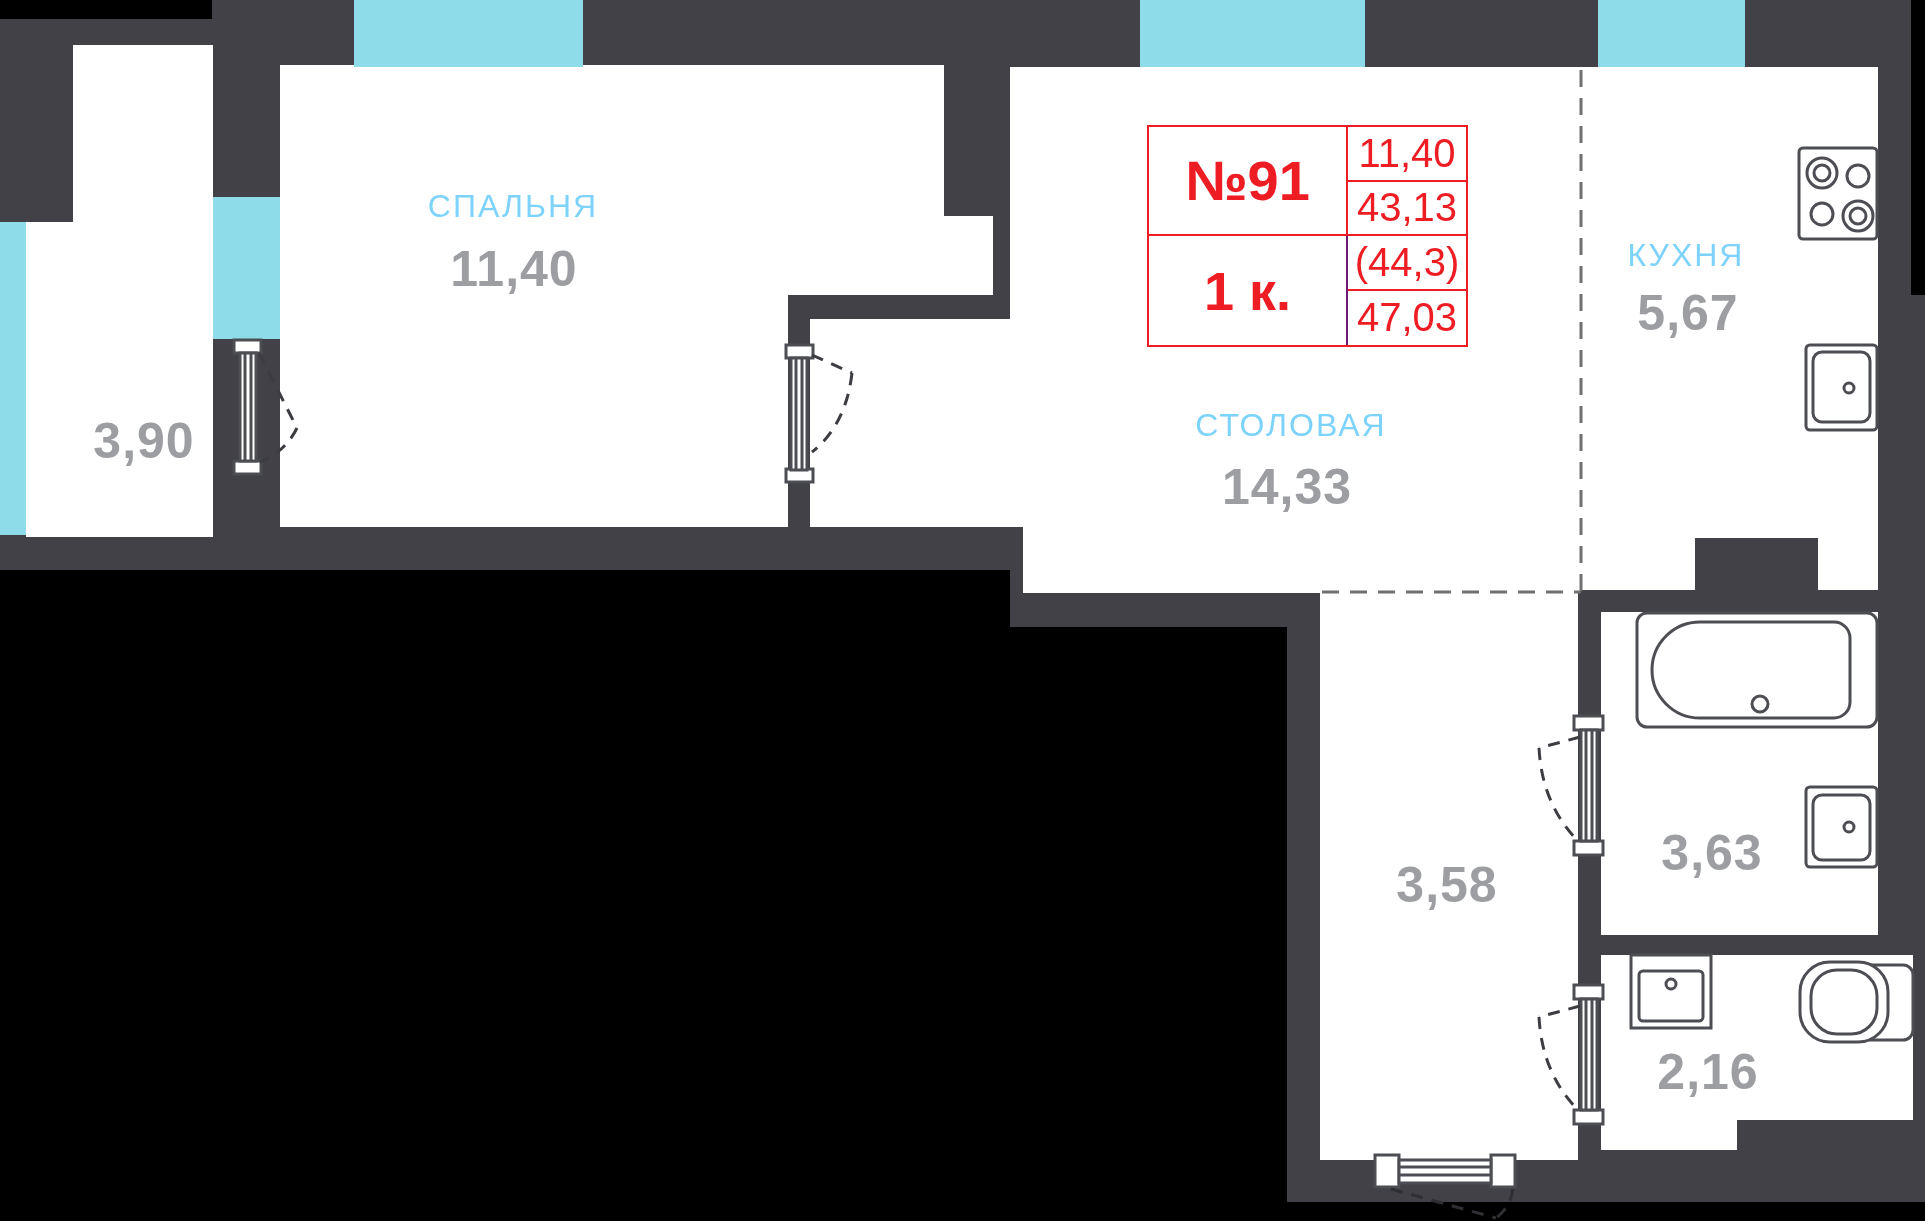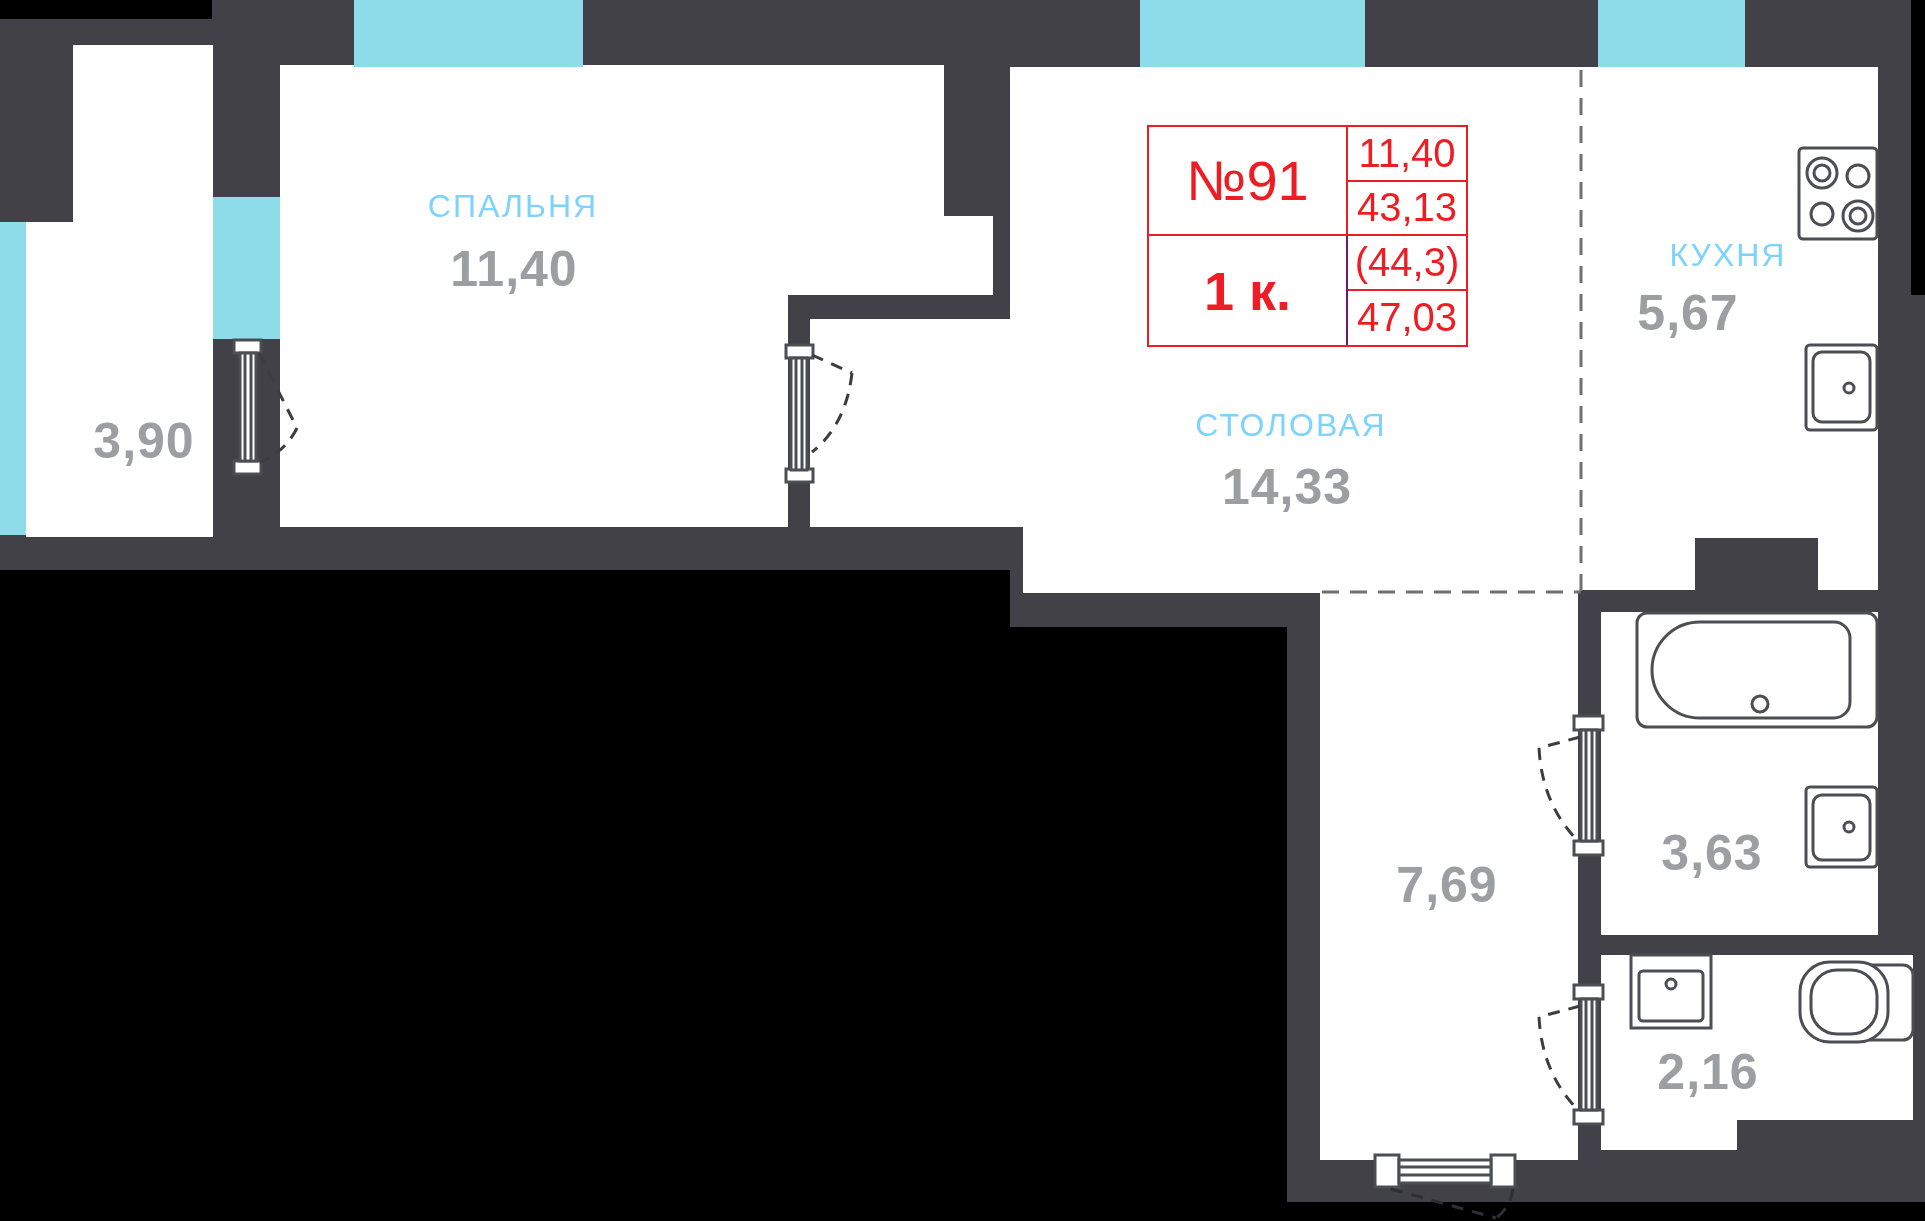--- a/index.html
+++ b/index.html
@@ -14,21 +14,21 @@
   .num{position:absolute;transform:translate(-50%,-50%);color:#9c9ea1;
        font-size:50px;font-weight:bold;letter-spacing:1px;white-space:nowrap;}
   svg.overlay{position:absolute;left:0;top:0;}
   
   .card{position:absolute;left:1147px;top:125px;width:321px;height:222px;
         background:#fff;border:2px solid #ee1c23;box-sizing:border-box;
         display:grid;grid-template-columns:199px 118px;grid-template-rows:repeat(4,1fr);
         color:#ee1c23;}
   .card div{display:flex;align-items:center;justify-content:center;box-sizing:border-box;}
   .c-num{grid-column:1;grid-row:1/span 2;border-right:2px solid #ee1c23;
-         border-bottom:2px solid #ee1c23;font-size:56px;font-weight:normal;}
+         border-bottom:2px solid #ee1c23;font-size:56px;font-weight:bold;}
   .c-type{grid-column:1;grid-row:3/span 2;border-right:2px solid #701a75;
           font-size:54px;font-weight:bold;}
   .c-v1,.c-v2,.c-v3{border-bottom:2px solid #ee1c23;}
   .c-v1,.c-v2,.c-v3,.c-v4{grid-column:2;font-size:40px;}
 </style>
 </head>
 <body>
 
 <div id="stage">
 
@@ -178,24 +178,24 @@
   </svg>
 
   <div class="num" style="left:144px;top:441px">3,90</div>
 
   <div class="lbl" style="left:513px;top:206px">СПАЛЬНЯ</div>
   <div class="num" style="left:514px;top:269px">11,40</div>
 
   <div class="lbl" style="left:1291px;top:425px">СТОЛОВАЯ</div>
   <div class="num" style="left:1287px;top:487px">14,33</div>
 
-  <div class="lbl" style="left:1728px;top:255px">КУХНЯ</div>
+  <div class="lbl" style="left:1686px;top:255px">КУХНЯ</div>
   <div class="num" style="left:1688px;top:313px">5,67</div>
 
-  <div class="num" style="left:1447px;top:885px">7,69</div>
+  <div class="num" style="left:1447px;top:885px">3,58</div>
   <div class="num" style="left:1712px;top:853px">3,63</div>
   <div class="num" style="left:1708px;top:1072px">2,16</div>
 
   <div class="card">
     <div class="c-num">№91</div>
     <div class="c-type">1 к.</div>
     <div class="c-v1">11,40</div>
     <div class="c-v2">43,13</div>
     <div class="c-v3">(44,3)</div>
     <div class="c-v4">47,03</div>

